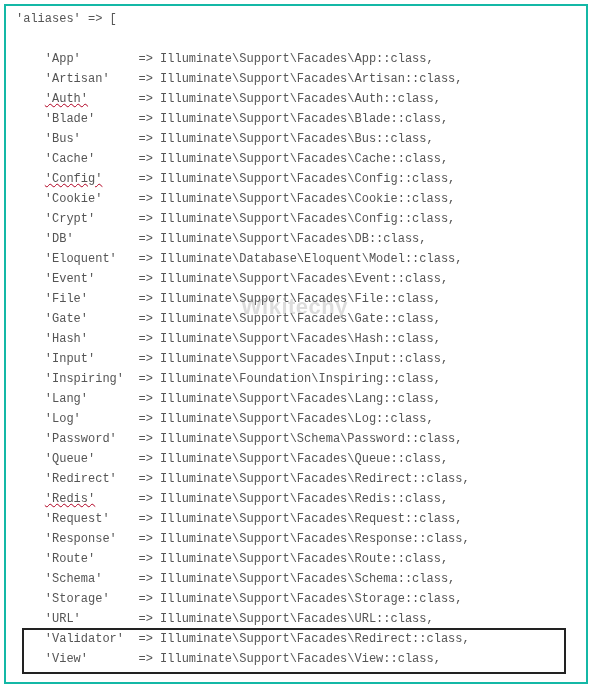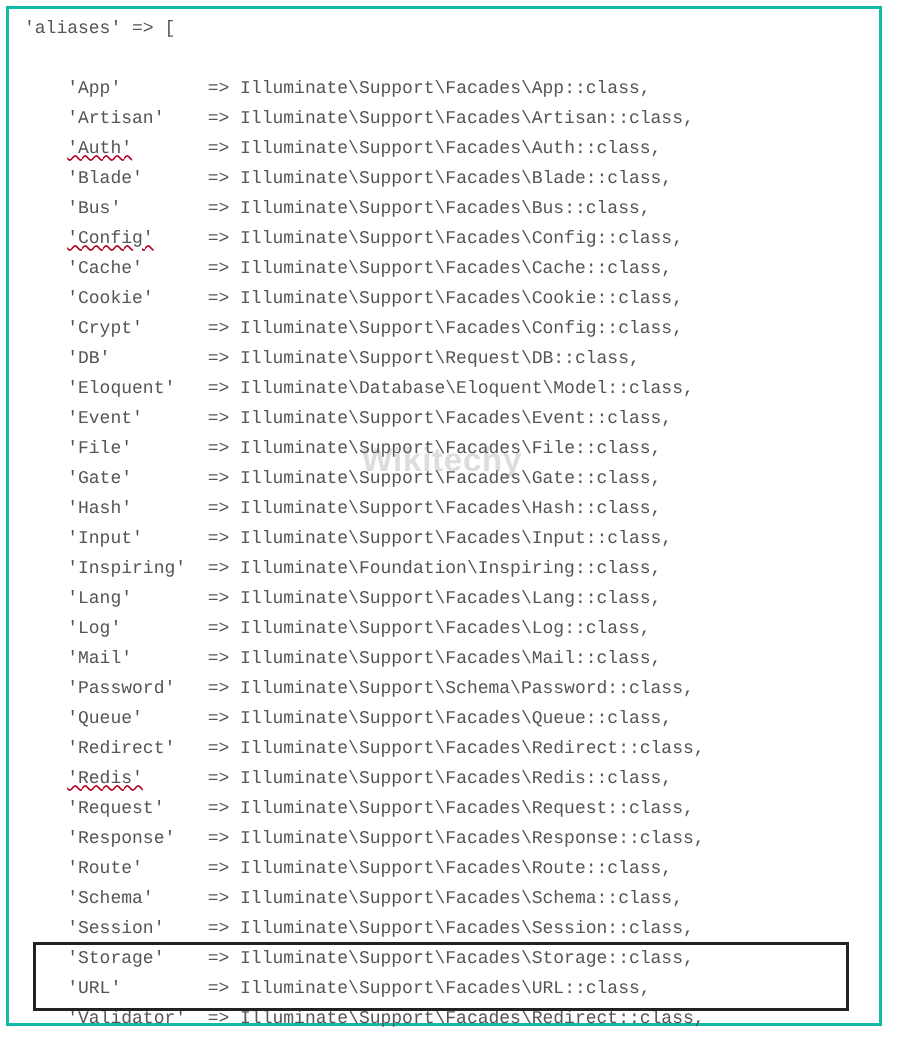--- a/index.html
+++ b/index.html
@@ -57,44 +57,42 @@
 
 <div class="code-block">
   <div class="line">'aliases' =&gt; [</div>
   <div class="line"> </div>
   <div id="rows">
       <div class="line">    <span>'App'</span><span>       </span><span> =&gt; </span><span>Illuminate\Support\Facades\App::class,</span></div>
       <div class="line">    <span>'Artisan'</span><span>   </span><span> =&gt; </span><span>Illuminate\Support\Facades\Artisan::class,</span></div>
       <div class="line">    <span class="squiggle">'Auth'</span><span>      </span><span> =&gt; </span><span>Illuminate\Support\Facades\Auth::class,</span></div>
       <div class="line">    <span>'Blade'</span><span>     </span><span> =&gt; </span><span>Illuminate\Support\Facades\Blade::class,</span></div>
       <div class="line">    <span>'Bus'</span><span>       </span><span> =&gt; </span><span>Illuminate\Support\Facades\Bus::class,</span></div>
+      <div class="line">    <span>'Cache'</span><span>     </span><span> =&gt; </span><span>Illuminate\Support\Facades\Cache::class,</span></div>
       <div class="line">    <span class="squiggle">'Config'</span><span>    </span><span> =&gt; </span><span>Illuminate\Support\Facades\Config::class,</span></div>
-      <div class="line">    <span>'Cache'</span><span>     </span><span> =&gt; </span><span>Illuminate\Support\Facades\Cache::class,</span></div>
       <div class="line">    <span>'Cookie'</span><span>    </span><span> =&gt; </span><span>Illuminate\Support\Facades\Cookie::class,</span></div>
       <div class="line">    <span>'Crypt'</span><span>     </span><span> =&gt; </span><span>Illuminate\Support\Facades\Config::class,</span></div>
-      <div class="line">    <span>'DB'</span><span>        </span><span> =&gt; </span><span>Illuminate\Support\Request\DB::class,</span></div>
+      <div class="line">    <span>'DB'</span><span>        </span><span> =&gt; </span><span>Illuminate\Support\Facades\DB::class,</span></div>
       <div class="line">    <span>'Eloquent'</span><span>  </span><span> =&gt; </span><span>Illuminate\Database\Eloquent\Model::class,</span></div>
       <div class="line">    <span>'Event'</span><span>     </span><span> =&gt; </span><span>Illuminate\Support\Facades\Event::class,</span></div>
       <div class="line">    <span>'File'</span><span>      </span><span> =&gt; </span><span>Illuminate\Support\Facades\File::class,</span></div>
       <div class="line">    <span>'Gate'</span><span>      </span><span> =&gt; </span><span>Illuminate\Support\Facades\Gate::class,</span></div>
       <div class="line">    <span>'Hash'</span><span>      </span><span> =&gt; </span><span>Illuminate\Support\Facades\Hash::class,</span></div>
       <div class="line">    <span>'Input'</span><span>     </span><span> =&gt; </span><span>Illuminate\Support\Facades\Input::class,</span></div>
       <div class="line">    <span>'Inspiring'</span><span> </span><span> =&gt; </span><span>Illuminate\Foundation\Inspiring::class,</span></div>
       <div class="line">    <span>'Lang'</span><span>      </span><span> =&gt; </span><span>Illuminate\Support\Facades\Lang::class,</span></div>
       <div class="line">    <span>'Log'</span><span>       </span><span> =&gt; </span><span>Illuminate\Support\Facades\Log::class,</span></div>
-      <div class="line">    <span>'Mail'</span><span>      </span><span> =&gt; </span><span>Illuminate\Support\Facades\Mail::class,</span></div>
       <div class="line">    <span>'Password'</span><span>  </span><span> =&gt; </span><span>Illuminate\Support\Schema\Password::class,</span></div>
       <div class="line">    <span>'Queue'</span><span>     </span><span> =&gt; </span><span>Illuminate\Support\Facades\Queue::class,</span></div>
       <div class="line">    <span>'Redirect'</span><span>  </span><span> =&gt; </span><span>Illuminate\Support\Facades\Redirect::class,</span></div>
       <div class="line">    <span class="squiggle">'Redis'</span><span>     </span><span> =&gt; </span><span>Illuminate\Support\Facades\Redis::class,</span></div>
       <div class="line">    <span>'Request'</span><span>   </span><span> =&gt; </span><span>Illuminate\Support\Facades\Request::class,</span></div>
       <div class="line">    <span>'Response'</span><span>  </span><span> =&gt; </span><span>Illuminate\Support\Facades\Response::class,</span></div>
       <div class="line">    <span>'Route'</span><span>     </span><span> =&gt; </span><span>Illuminate\Support\Facades\Route::class,</span></div>
       <div class="line">    <span>'Schema'</span><span>    </span><span> =&gt; </span><span>Illuminate\Support\Facades\Schema::class,</span></div>
-      <div class="line">    <span>'Session'</span><span>   </span><span> =&gt; </span><span>Illuminate\Support\Facades\Session::class,</span></div>
       <div class="line">    <span>'Storage'</span><span>   </span><span> =&gt; </span><span>Illuminate\Support\Facades\Storage::class,</span></div>
       <div class="line">    <span>'URL'</span><span>       </span><span> =&gt; </span><span>Illuminate\Support\Facades\URL::class,</span></div>
       <div class="line">    <span>'Validator'</span><span> </span><span> =&gt; </span><span>Illuminate\Support\Facades\Redirect::class,</span></div>
       <div class="line">    <span>'View'</span><span>      </span><span> =&gt; </span><span>Illuminate\Support\Facades\View::class,</span></div>
     </div>
   <div class="watermark">Wikitechy</div>
   <div class="highlight-box"></div>
 </div>
 
 </body></html>

